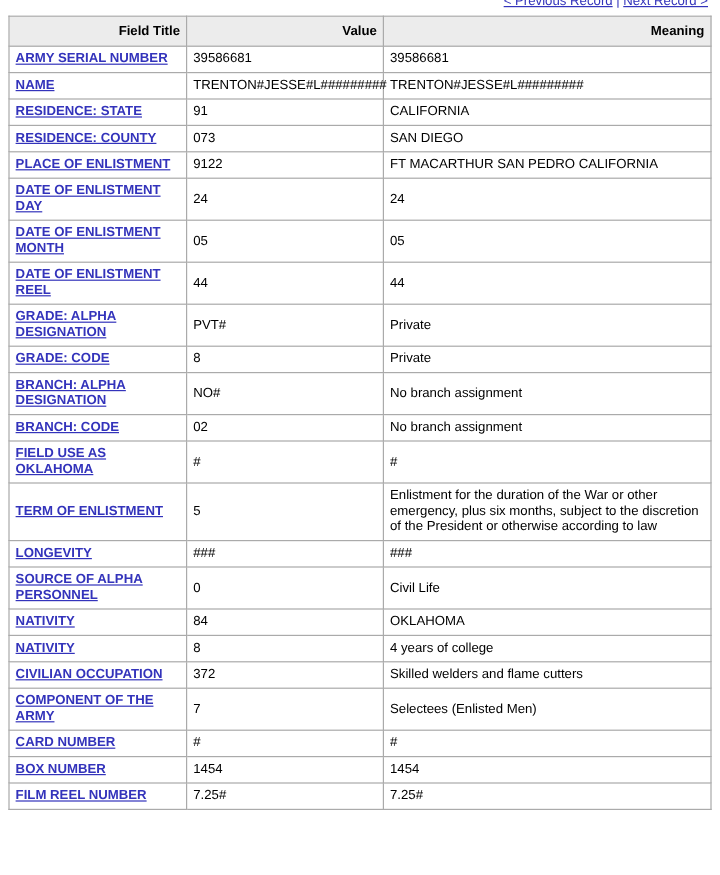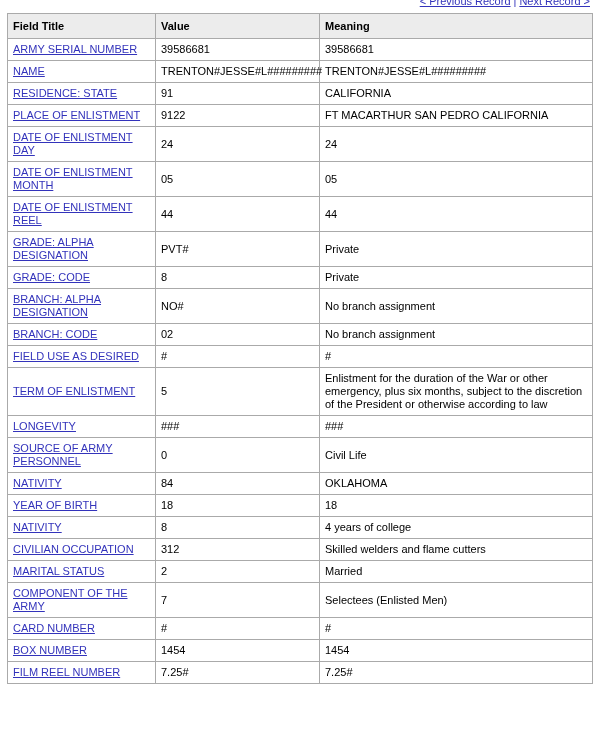--- a/index.html
+++ b/index.html
@@ -42,33 +42,34 @@
   }
   table.record th,
   table.record td {
     border: 1px solid var(--border);
     vertical-align: middle;
     text-align: left;
   }
   table.record th {
     background: var(--header-bg);
     font-weight: bold;
-    text-align: left;
+    text-align: right;
     padding: 6px 5px;
   }
   table.record td {
     padding: 4px 5px;
     line-height: 13px;
   }
   col.c1 { width: 148px; }
   col.c2 { width: 164px; }
   col.c3 { width: 273px; }
   td a.field-link {
     color: var(--link);
     text-decoration: underline;
+    font-weight: bold;
   }
 </style>
 </head>
 <body>
 
 <div class="nav">
   <a href="#">&lt; Previous Record</a><span class="sep">|</span><a href="#">Next Record &gt;</a>
 </div>
 
 <table class="record">
@@ -102,20 +103,27 @@
   </tr>
 
   <tr>
     <td>
       <a href="#" class="field-link">RESIDENCE: STATE</a>
     </td>
     <td>91</td>
     <td>CALIFORNIA</td>
   </tr>
 
+  <tr>
+    <td>
+      <a href="#" class="field-link">RESIDENCE: COUNTY</a>
+    </td>
+    <td>073</td>
+    <td>SAN DIEGO</td>
+  </tr>
 
   <tr>
     <td>
       <a href="#" class="field-link">PLACE OF ENLISTMENT</a>
     </td>
     <td>9122</td>
     <td>FT MACARTHUR SAN PEDRO CALIFORNIA</td>
   </tr>
 
   <tr>
@@ -169,21 +177,21 @@
   <tr>
     <td>
       <a href="#" class="field-link">BRANCH: CODE</a>
     </td>
     <td>02</td>
     <td>No branch assignment</td>
   </tr>
 
   <tr>
     <td>
-      <a href="#" class="field-link">FIELD USE AS DESIRED</a>
+      <a href="#" class="field-link">FIELD USE AS OKLAHOMA</a>
     </td>
     <td>#</td>
     <td>#</td>
   </tr>
 
   <tr>
     <td>
       <a href="#" class="field-link">TERM OF ENLISTMENT</a>
     </td>
     <td>5</td>
@@ -193,66 +201,52 @@
   <tr>
     <td>
       <a href="#" class="field-link">LONGEVITY</a>
     </td>
     <td>###</td>
     <td>###</td>
   </tr>
 
   <tr>
     <td>
-      <a href="#" class="field-link">SOURCE OF ARMY PERSONNEL</a>
+      <a href="#" class="field-link">SOURCE OF ALPHA PERSONNEL</a>
     </td>
     <td>0</td>
     <td>Civil Life</td>
   </tr>
 
   <tr>
     <td>
       <a href="#" class="field-link">NATIVITY</a>
     </td>
     <td>84</td>
     <td>OKLAHOMA</td>
   </tr>
 
-  <tr>
-    <td>
-      <a href="#" class="field-link">YEAR OF BIRTH</a>
-    </td>
-    <td>18</td>
-    <td>18</td>
-  </tr>
 
 
   <tr>
     <td>
       <a href="#" class="field-link">NATIVITY</a>
     </td>
     <td>8</td>
     <td>4 years of college</td>
   </tr>
 
   <tr>
     <td>
       <a href="#" class="field-link">CIVILIAN OCCUPATION</a>
     </td>
-    <td>312</td>
+    <td>372</td>
     <td>Skilled welders and flame cutters</td>
   </tr>
 
-  <tr>
-    <td>
-      <a href="#" class="field-link">MARITAL STATUS</a>
-    </td>
-    <td>2</td>
-    <td>Married</td>
-  </tr>
 
   <tr>
     <td>
       <a href="#" class="field-link">COMPONENT OF THE ARMY</a>
     </td>
     <td>7</td>
     <td>Selectees (Enlisted Men)</td>
   </tr>
 
   <tr>

